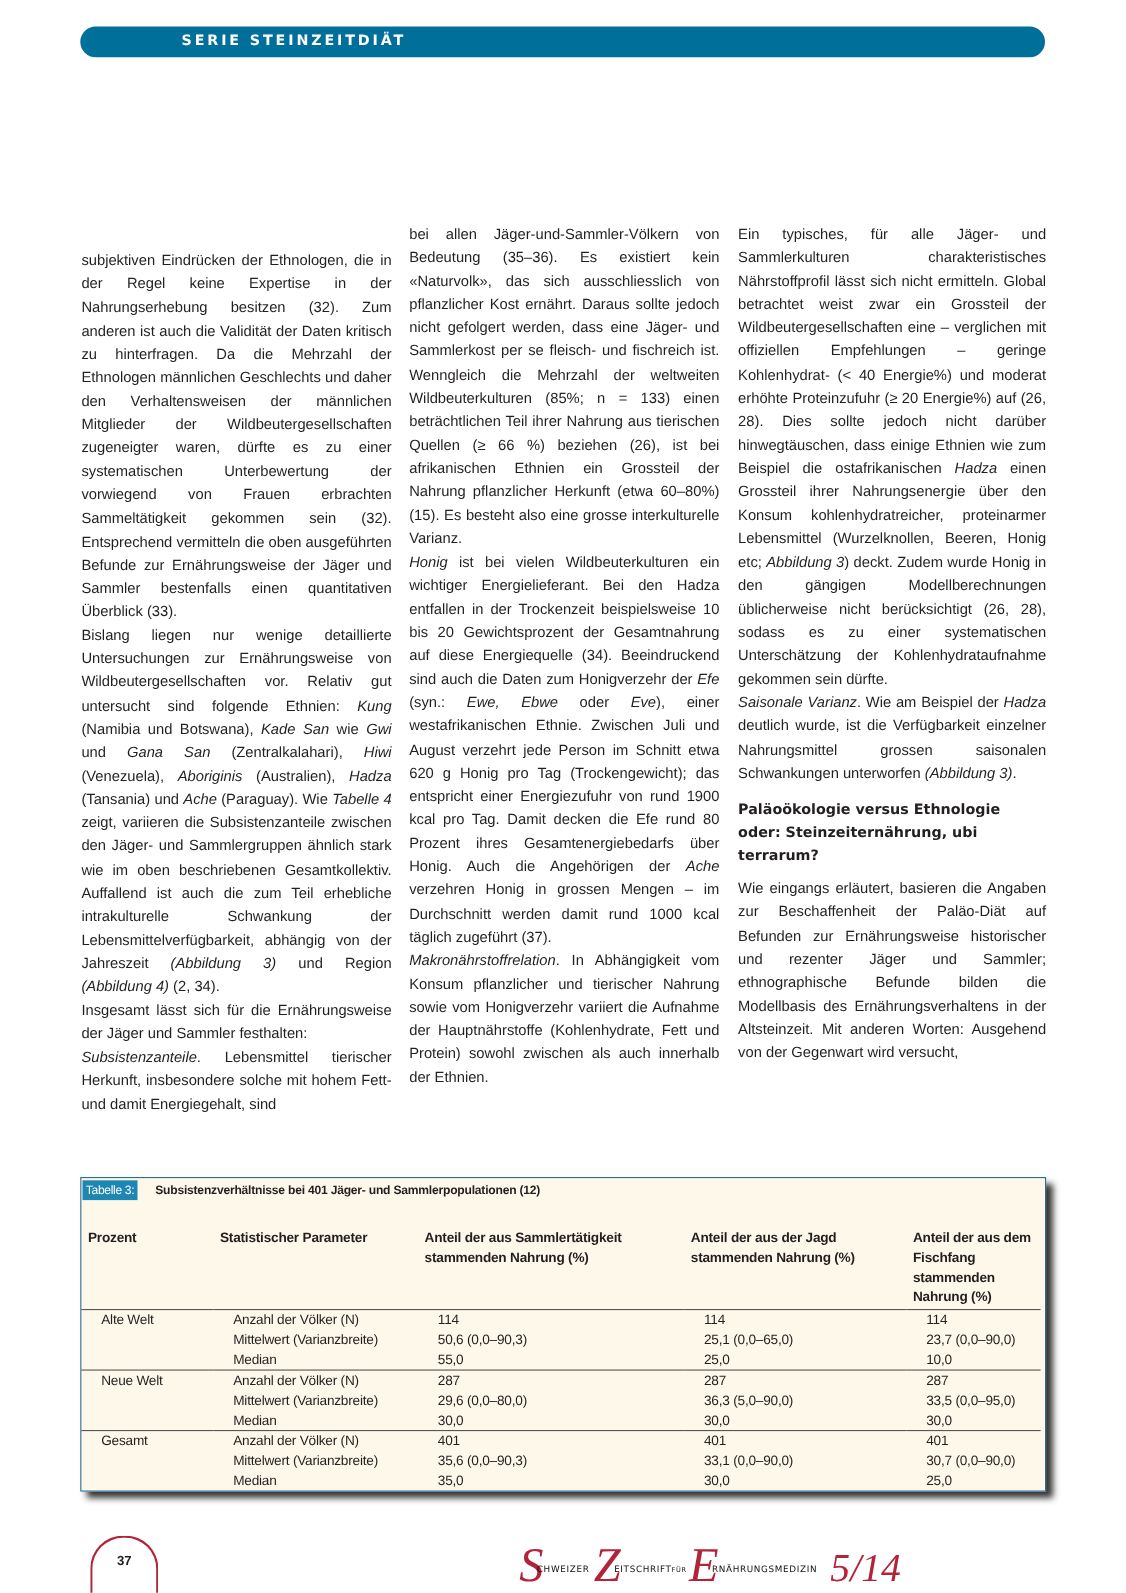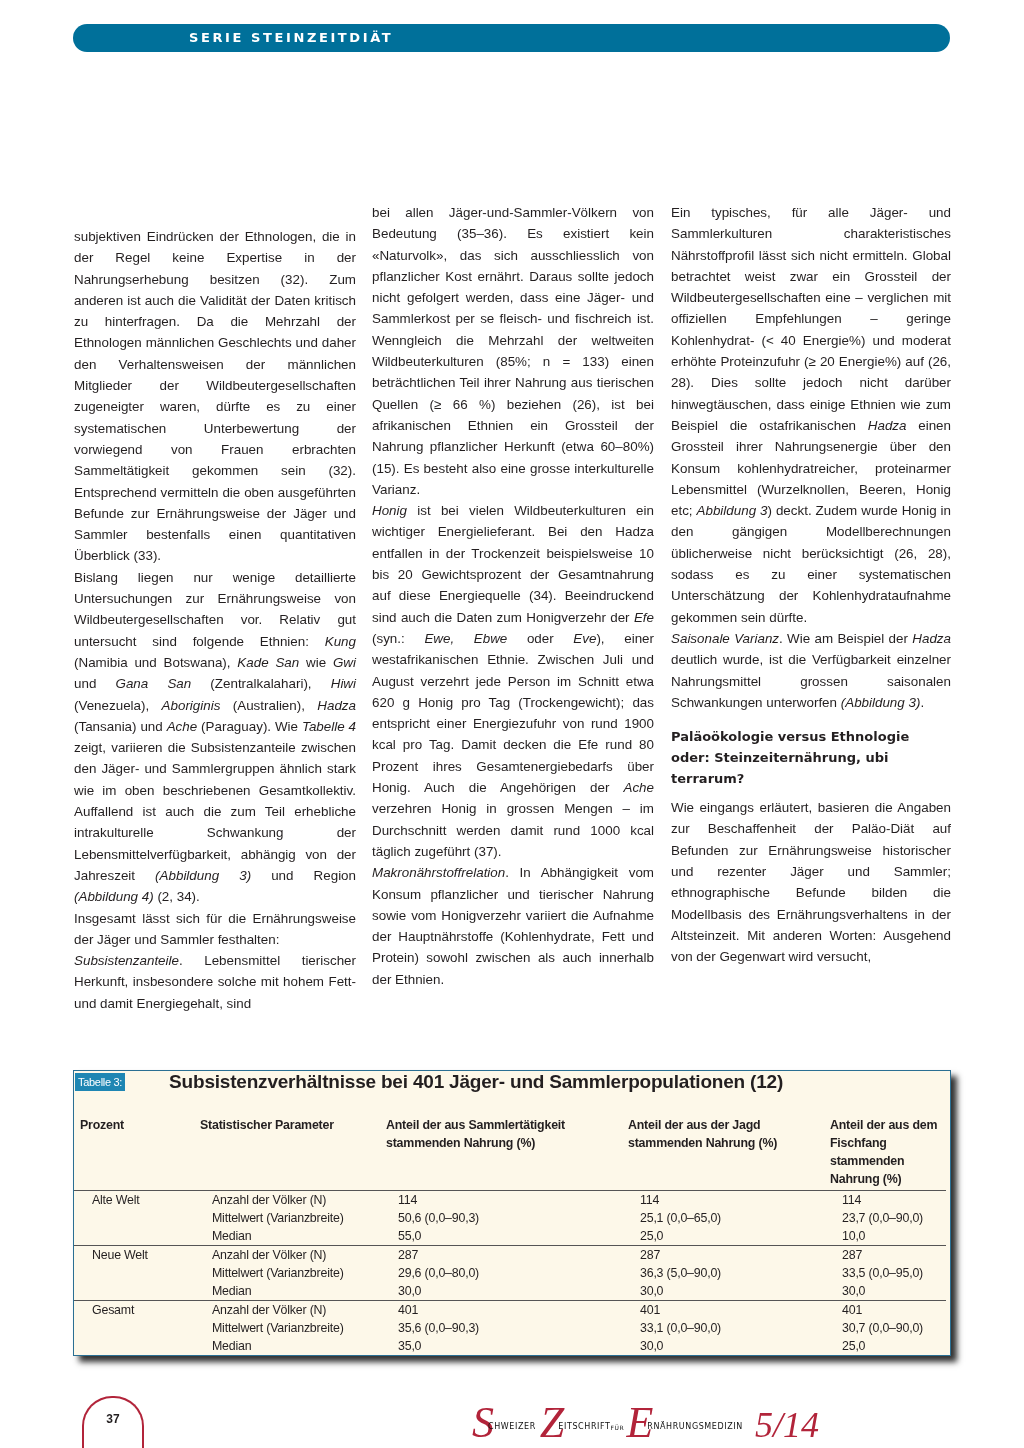--- a/index.html
+++ b/index.html
@@ -1,27 +1,27 @@
 <!DOCTYPE html>
 <html><head>
 <meta charset="utf-8">
 <style>
   html, body { margin:0; padding:0; background:#ffffff; }
   body { width:1024px; height:1448px; position:relative; overflow:hidden; font-family:"Liberation Sans", sans-serif; color:#231f20; }
   .header-bar { position:absolute; left:73px; top:24px; width:877px; height:28px; background:#00709a; border-radius:14px; }
-  .header-bar span { position:absolute; left:116px; top:6px; color:#ffffff; font-weight:bold; font-size:13px; letter-spacing:2.6px; font-family:"DejaVu Sans", sans-serif; }
+  .header-bar span { position:absolute; left:92px; top:6px; color:#ffffff; font-weight:bold; font-size:13px; letter-spacing:2.6px; font-family:"DejaVu Sans", sans-serif; }
   .col { position:absolute; top:202px; width:282px; font-size:13.4px; line-height:21.3px; text-align:justify; }
   .col p { margin:0; }
   .col1 { left:74px;margin-top:24px; } .col2 { left:372px; } .col3 { left:671px; width:280px; }
   .col i, .col em { font-style:italic; }
   .section-head { font-family:"DejaVu Sans", sans-serif; font-weight:bold; font-size:13px; line-height:21px; margin:13px 0 8px 0 !important; text-align:left !important; }
   .table-box { position:absolute; left:73px; top:1070px; width:876px; height:284px; background:#fdf8e9; border:1px solid #2a6f93; box-shadow:6px 6px 6px #333; }
-  .table-title-row { position:absolute; left:0; top:0; height:22px; display:flex; align-items:center;gap:40px; }
+  .table-title-row { position:absolute; left:0; top:0; height:22px; display:flex; align-items:center; }
   .table-label { background:#1e86b3; color:#fff; font-size:11px; padding:3px 3px; margin-left:1px; font-family:"Liberation Sans", sans-serif; letter-spacing:-0.3px; }
-  .table-title { margin-left:4px; font-weight:bold; font-size:19px; letter-spacing:-0.2px; }
+  .table-title { margin-left:16px; font-weight:bold; font-size:11px; letter-spacing:-0.2px; }
   table { position:absolute; left:0; top:44px; width:872px; border-collapse:collapse; font-size:12.4px; letter-spacing:-0.2px; }
   th { text-align:left; vertical-align:top; font-weight:bold; line-height:18px; padding:1px 0 2px 6px; }
   td { line-height:18px; padding:0 0 0 18px; vertical-align:top; }
   tr.head { border-bottom:1.5px solid #555; }
   tr.grp-end td { border-bottom:1px solid #555; }
   tr.last td { border-bottom:none; }
   .c1 { width:114px; } .c2 { width:172px; } .c3 { width:186px; } .c4 { width:176px; }
   .page-num { position:absolute; left:82px; top:1396px; width:62px; height:60px; border:2px solid #b2243a; border-bottom:none; border-radius:30px 30px 0 0; box-sizing:border-box; text-align:center; }
   .page-num span { display:block; margin-top:14px; font-weight:bold; font-size:12px; }
   .journal { position:absolute; left:472px; top:1395px; height:50px; display:flex; align-items:flex-end; color:#111; }

